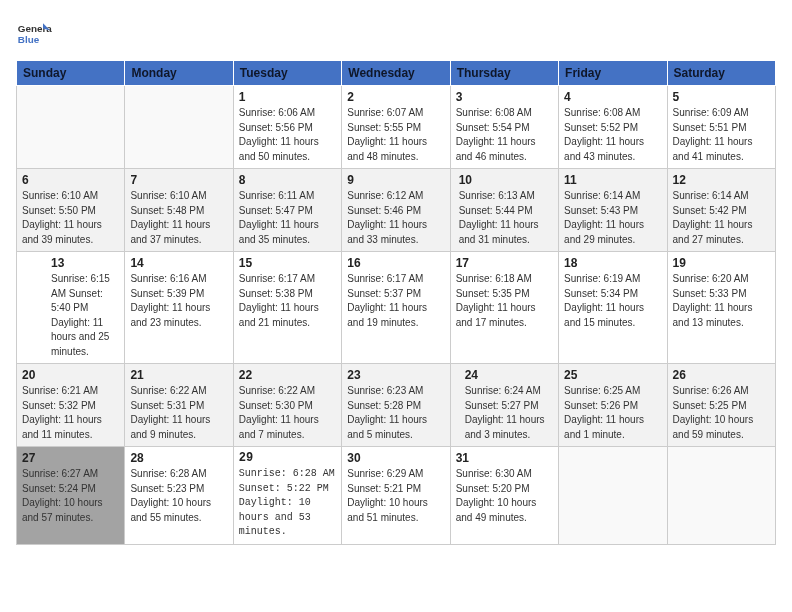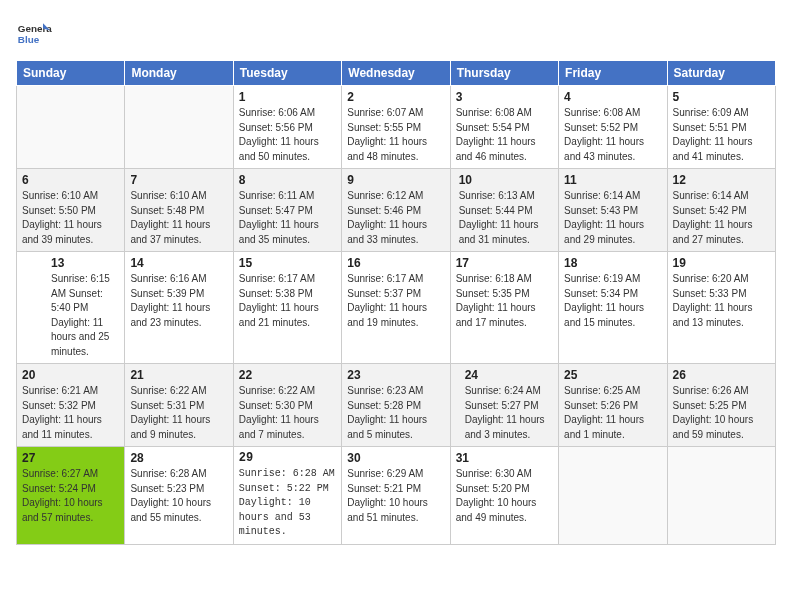--- a/index.html
+++ b/index.html
@@ -37,21 +37,21 @@
       color: #444;
       margin-bottom: 8px;
     }
     .calendar {
       width: 100%;
       border-collapse: collapse;
       font-size: 10.5px;
     }
     .calendar th {
       background-color: #4472c4;
-      color: #ffffff;
+      color: #0f172a;
       text-align: left;
       padding: 5px 6px;
       font-size: 12px;
       border: 1px solid #fff;
     }
     .calendar td {
       border: 1px solid #ccc;
       vertical-align: top;
       padding: 4px 5px;
       width: 108px;
@@ -272,21 +272,21 @@
 Daylight: 11 hours and 1 minute.</div>
         </td>
         <td style="background-color: rgb(242, 242, 242);">
           <span class="day-number">26</span>
           <div class="day-info">Sunrise: 6:26 AM
 Sunset: 5:25 PM
 Daylight: 10 hours and 59 minutes.</div>
         </td>
       </tr>
       <tr>
-        <td style="background-color: #84cc16;">
+        <td style="background-color: #a3a3a3;">
           <span class="day-number">27</span>
           <div class="day-info">Sunrise: 6:27 AM
 Sunset: 5:24 PM
 Daylight: 10 hours and 57 minutes.</div>
         </td>
         <td style="background-color: rgb(255, 255, 255); margin-left: 8px;">
           <span class="day-number">28</span>
           <div class="day-info">Sunrise: 6:28 AM
 Sunset: 5:23 PM
 Daylight: 10 hours and 55 minutes.</div>

